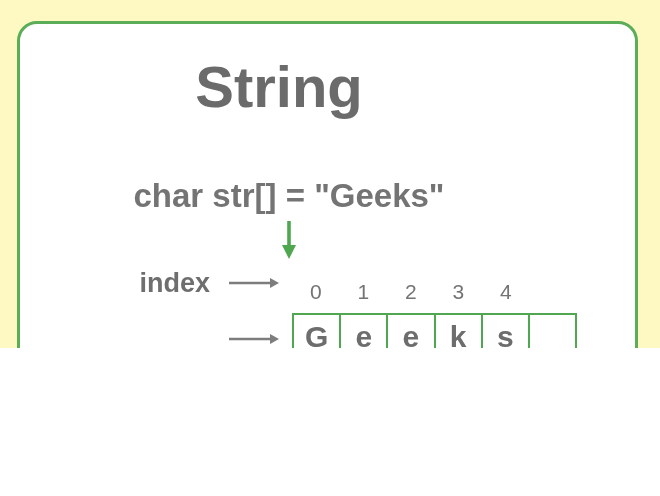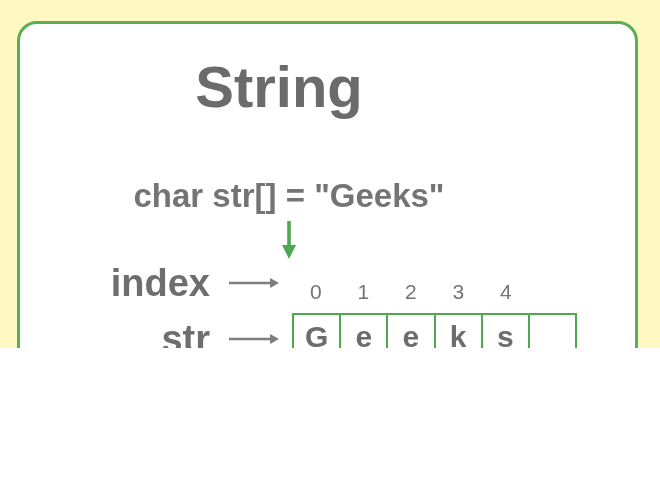--- a/index.html
+++ b/index.html
@@ -43,21 +43,21 @@
   }
   .down-arrow {
     position: absolute;
     left: 281px; top: 221px;
   }
   .row-label {
     position: absolute;
     left: 0;
     width: 210px;
     text-align: right;
-    font-size: 38px;
+    font-size: 27px;
     line-height: 32px;
     font-weight: bold;
     color: var(--gray_label, #6e6e6e);
   }
   .label-index   { top: 267px; }
   .label-str     { top: 323px; }
   .label-address { top: 381px; }
   .gray-arrow { position: absolute; left: 229px; }
   .arrow-index   { top: 276px; }
   .arrow-str     { top: 332px; }
@@ -136,21 +136,20 @@
   </svg>
   <div class="num-row">
     <div class="num-cell">0</div>
     <div class="num-cell">1</div>
     <div class="num-cell">2</div>
     <div class="num-cell">3</div>
     <div class="num-cell">4</div>
     <div class="num-cell"></div>
   </div>
 
-  <div class="row-label label-str">str</div>
   <svg class="gray-arrow arrow-str" width="50" height="14" viewBox="0 0 50 14">
     <line x1="0" y1="7" x2="41" y2="7" stroke="#7d7d7d" stroke-width="2.4"></line>
     <polygon points="41,2 50,7 41,12" fill="#7d7d7d"></polygon>
   </svg>
   <div class="box-row row-str">
     <div class="box-cell">G</div>
     <div class="box-cell">e</div>
     <div class="box-cell">e</div>
     <div class="box-cell">k</div>
     <div class="box-cell">s</div>

